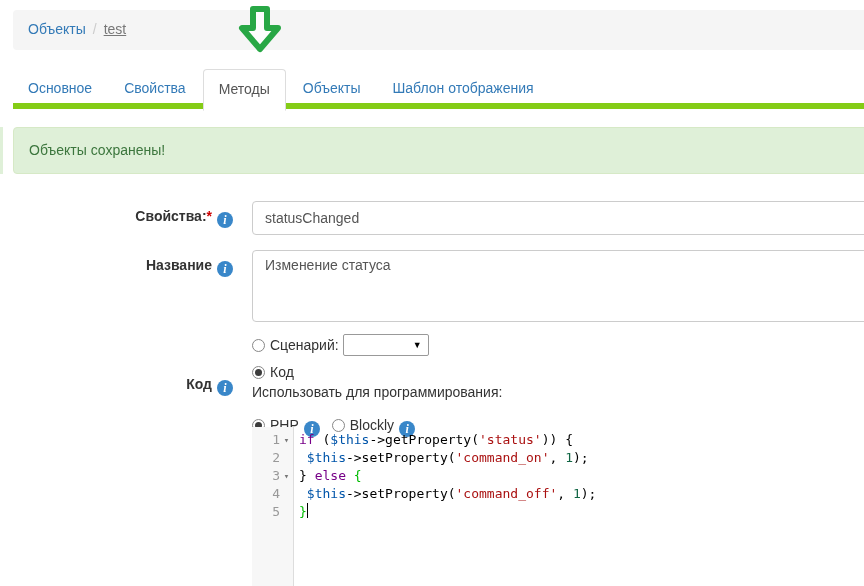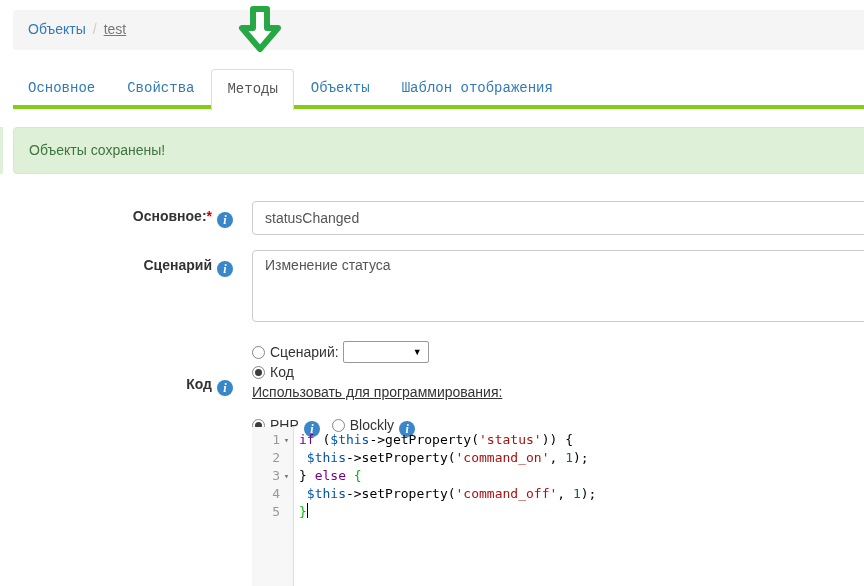--- a/index.html
+++ b/index.html
@@ -13,21 +13,21 @@
     background:#f5f5f5;border-radius:4px;padding:11px 15px;
   }
   .breadcrumb a{color:#337ab7;text-decoration:none;cursor:pointer;}
   .breadcrumb .sep{color:#ccc;margin:0 7px;}
   .breadcrumb .current{color:#777;text-decoration:underline;}
   
   .down-arrow{position:absolute;left:235px;top:6px;width:50px;height:54px;z-index:6;}
   
   .tabs{
     position:absolute;left:13px;top:69px;width:851px;height:40px;
-    border-bottom:4px solid #84cc16;box-sizing:border-box;z-index:2;font-family:Liberation Mono, monospace;
+    border-bottom:6px solid #84cc16;box-sizing:border-box;z-index:2;
   }
   .tab{
     display:inline-block;padding:10px 15px;margin-right:2px;margin-bottom:-1px;
     color:#337ab7;cursor:pointer;line-height:1.42857;position:relative;
   }
   .tab.active{
     color:#555;background:#fff;border:1px solid #ddd;border-bottom-color:#fff;
     border-radius:4px 4px 0 0;top:1px;margin-top:-1px;
   }
   
@@ -104,42 +104,42 @@
 </svg>
 
 <div class="tabs" id="tabs"><span class="tab">Основное</span><span class="tab">Свойства</span><span class="tab active">Методы</span><span class="tab">Объекты</span><span class="tab">Шаблон отображения</span></div>
 
 <div class="alert-sliver"></div>
 <div class="alert">
   <span>Объекты сохранены!</span>
 </div>
 
 <div class="form-label" style="top:208px;">
-  <span>Основное:</span><span class="req">*</span><span class="info-icon">i</span>
+  <span>Свойства:</span><span class="req">*</span><span class="info-icon">i</span>
 </div>
 <input class="text-input" style="top: 201px;" type="text" value="statusChanged">
 
 <div class="form-label" style="top:257px;">
-  <span>Сценарий</span><span class="info-icon">i</span>
+  <span>Название</span><span class="info-icon">i</span>
 </div>
 <textarea class="text-input" style="top: 250px;">Изменение статуса</textarea>
 
 <div class="form-label" style="top:344px;margin-top:32px;">
   <span>Код</span><span class="info-icon">i</span>
 </div>
 
-<div class="ctl-row" style="top:341px;text-align:center;">
+<div class="ctl-row" style="top:334px;text-align:center;">
   <span class="radio"></span><span>Сценарий:</span><span class="select-box"><span></span><span class="arrow">▼</span></span>
 </div>
 
 <div class="ctl-row" style="top:364px;">
   <span class="radio checked"></span><span>Код</span>
 </div>
 
-<div class="ctl-row" style="top:384px;text-decoration:underline;">
+<div class="ctl-row" style="top:384px;">
   <span>Использовать для программирования:</span>
 </div>
 
 <div class="ctl-row" style="top:417px;">
   <span class="radio checked"></span><span>PHP</span><span class="info-icon">i</span>
   <span class="radio" style="margin-left:8px;"></span><span>Blockly</span><span class="info-icon">i</span>
 </div>
 
 <div class="editor">
   <div class="gutter" id="gutter">

